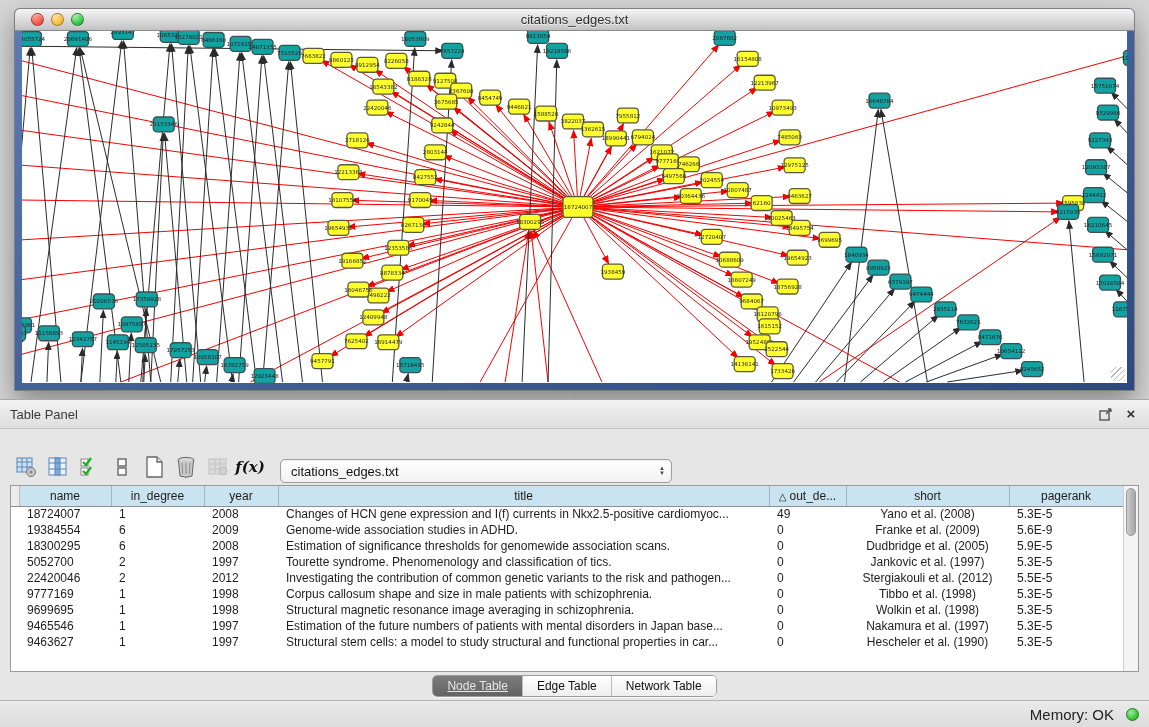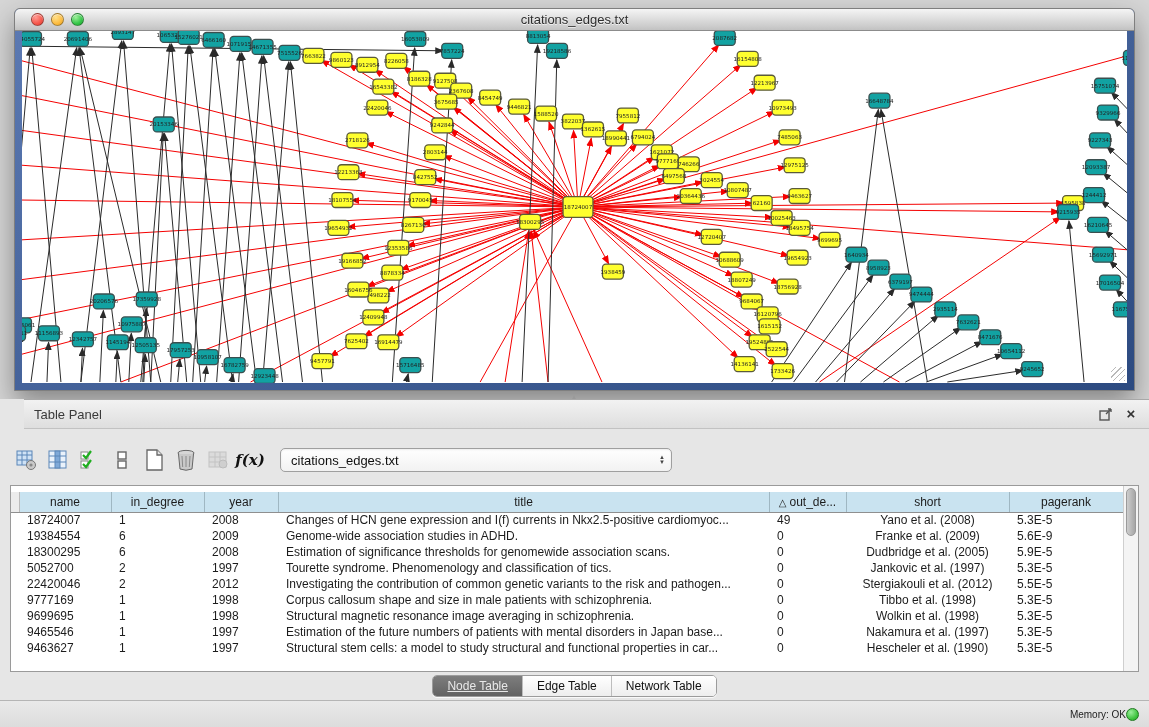--- a/index.html
+++ b/index.html
@@ -32,42 +32,42 @@
   text.nlab { font-family:"DejaVu Sans",sans-serif; font-size:5.6px; fill:#222;
     text-anchor:middle; pointer-events:none; }
   .grip { position:absolute; right:2px; bottom:2px; width:14px; height:14px;
     background:repeating-linear-gradient(135deg,transparent 0 3px,#b9b9b9 3px 4px); }
 
   
   #panel { position:absolute; left:0; top:399px; width:1149px; height:328px; background:#e6e6e6; }
   .drag-handle { position:absolute; left:570px; top:-6px; color:#9a9a9a; font-size:8px; }
   .panel-header { position:absolute; left:0; top:0; right:0; height:30px;
     background:linear-gradient(#f2f2f2,#dedede); border-top:1px solid #a8a8a8;
-    border-bottom:1px solid #c2c2c2; display:flex; align-items:center;margin-left:24px; }
+    border-bottom:1px solid #c2c2c2; display:flex; align-items:center; }
   .panel-title { margin-left:10px; font-size:13px; color:#3a3a3a; }
   .panel-header-icons { margin-left:auto; margin-right:10px; display:flex; gap:10px; align-items:center; }
   .ph-btn { width:16px; height:16px; display:flex; align-items:center; justify-content:center;
     cursor:default; color:#333; }
   .ph-btn.x { font-size:15px; font-weight:bold; line-height:14px; }
 
   .toolbar { position:absolute; top:38px; left:10px; right:12px; height:46px;
-    display:flex; align-items:center; gap:0; }
+    display:flex; align-items:flex-end; gap:0; }
   .tb-btn { width:32px; height:32px; border:none; background:transparent; border-radius:4px;
     display:flex; align-items:center; justify-content:center; }
   .tb-btn.disabled { opacity:.45; }
   .fx { font-family:"DejaVu Serif",serif; font-style:italic; font-weight:bold; font-size:15px; color:#111; }
   .select { margin-left:14px; width:392px; height:24px; background:linear-gradient(#ffffff,#f2f2f2);
     border:1px solid #9f9f9f; border-radius:5px; display:flex; align-items:center;
     font-size:13px; color:#111; padding-left:10px; box-shadow:inset 0 1px 2px rgba(0,0,0,.08); }
   .select .stepper { margin-left:auto; margin-right:6px; display:flex; flex-direction:column;
     font-size:6px; line-height:5px; color:#444; }
 
   .table-wrap { position:absolute; top:86px; left:10px; width:1129px; height:187px;
     border:1px solid #9a9a9a; background:#fff; overflow:hidden; }
-  table.grid { border-collapse:collapse; table-layout:fixed; width:1112px; font-size:12px; color:#1c1c1c;margin-top:6px; }
+  table.grid { border-collapse:collapse; table-layout:fixed; width:1112px; font-size:12px; color:#1c1c1c; }
   col.cg {width:8px;} col.c1{width:92px;} col.c2{width:93px;} col.c3{width:74px;}
   col.c4{width:491px;} col.c5{width:77px;} col.c6{width:163px;} col.c7{width:114px;}
   .grid th { background:#c9e3f0; border-right:1px solid #9fb7c2; border-bottom:1px solid #8f8f8f;
     font-weight:normal; height:20px; text-align:center; overflow:hidden; white-space:nowrap; }
   .grid th.gutter { background:#ececec; border-right:1px solid #bbb; }
   .grid td { height:16px; padding:0 0 0 8px; overflow:hidden; white-space:nowrap; }
   .grid td:nth-child(7) { text-align:center; padding:0; }
   .grid td.gutter { background:#fff; padding:0; }
   .sortglyph { font-size:10px; margin-right:3px; color:#222; }
   .vscroll { position:absolute; right:0; top:0; bottom:0; width:15px; background:#f4f4f4;
@@ -79,21 +79,21 @@
   .seg { display:flex; border:1px solid #9c9c9c; border-radius:5px; overflow:hidden;
     background:#fff; box-shadow:0 1px 0 rgba(255,255,255,.8); }
   .tab { padding:3px 14px; font-size:12px; color:#111; background:linear-gradient(#ffffff,#eeeeee);
     border-right:1px solid #bdbdbd; }
   .tab:last-child { border-right:none; }
   .tab.sel { background:linear-gradient(#7d7d7d,#636363); color:#e8e8e8;text-decoration:underline; }
 
   .statusbar { position:absolute; left:0; bottom:0; right:0; height:27px;
     background:linear-gradient(#e9e9e9,#dcdcdc); border-top:1px solid #b5b5b5;
     display:flex; align-items:center; justify-content:flex-end; }
-  .mem-label { font-size:10px; color:#222; margin-right:0;text-align:center; }
+  .mem-label { font-size:15px; color:#222; margin-right:12px;text-align:center; }
   .mem-dot { width:13px; height:13px; border-radius:50%; margin-right:10px;
     background:radial-gradient(circle at 35% 30%, #9aee9a, #3cc23c 65%, #28a028);
     border:1px solid #1e7a1e; }
   .icon-svg { display:block; }
 </style>
 </head>
 <body>
 
 <div id="net-window">
   <div class="titlebar">

